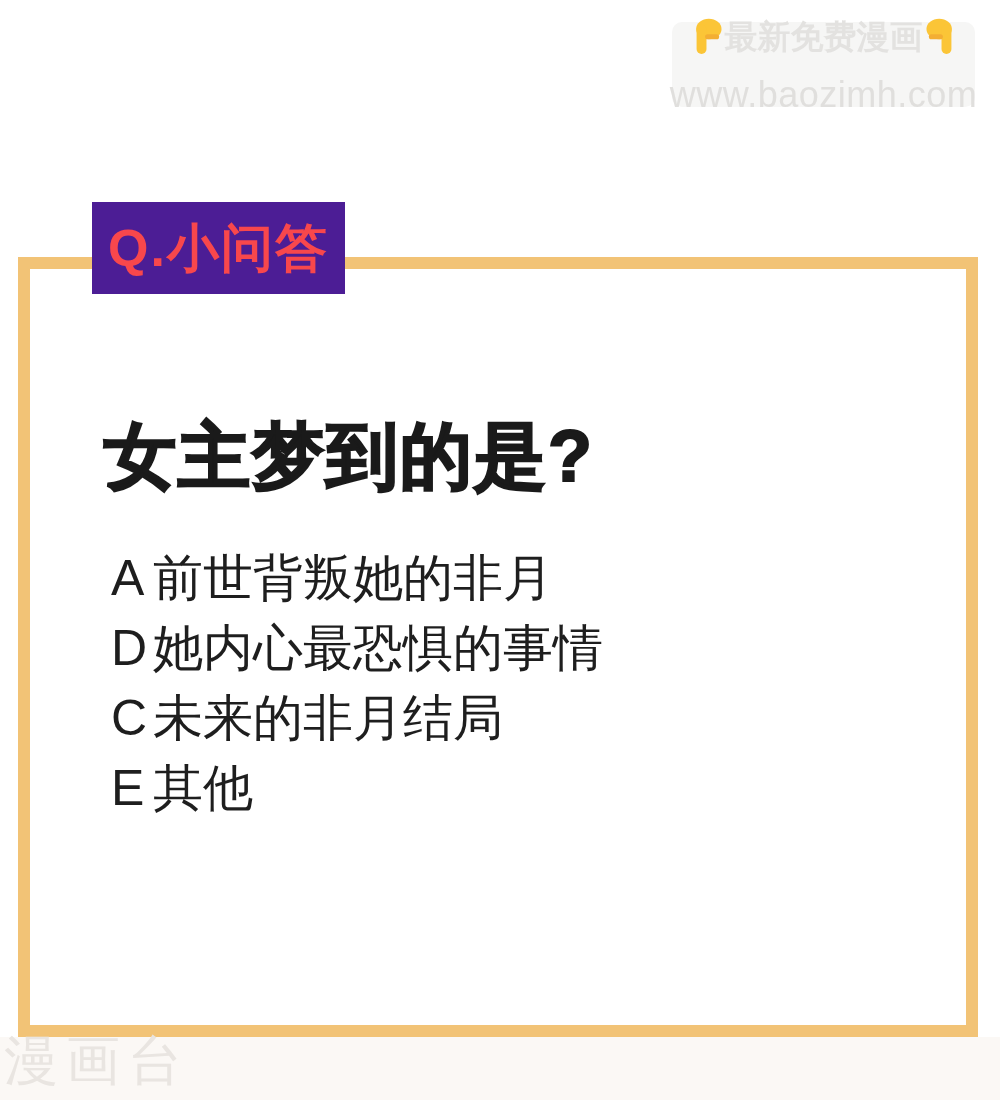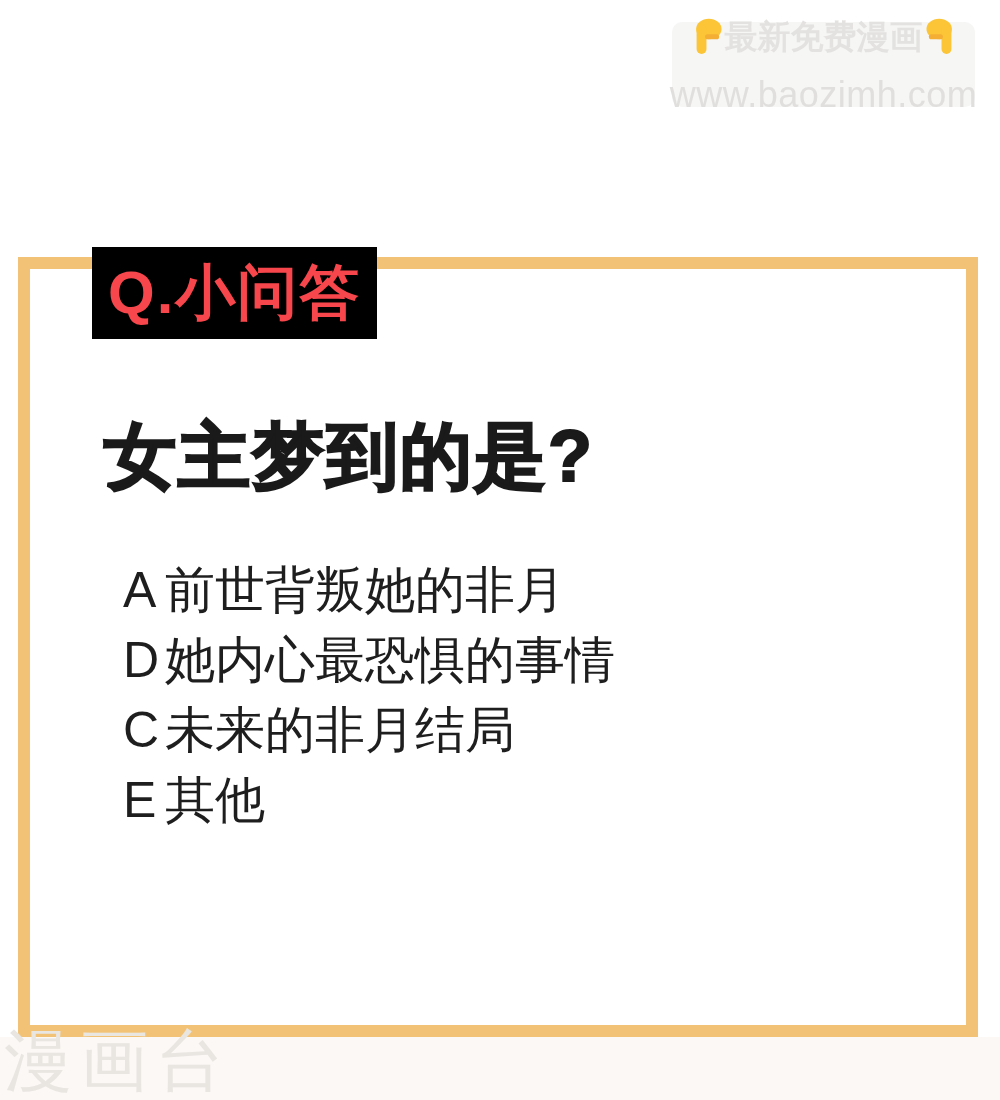--- a/index.html
+++ b/index.html
@@ -58,49 +58,48 @@
     width: 960px;
     height: 780px;
     box-sizing: border-box;
     border: 12px solid #F2C376;
     background: transparent;
   }
   .quiz-header {
     position: absolute;
     left: 92px;
     top: 202px;
-    background: #000000;
+    background: #4c1d95;
     padding: 0 16px;
-    font-size: 60px;
+    font-size: 52px;
     line-height: 92px;
     font-weight: bold;
     color: #F8474C;
     letter-spacing: 2px;
     white-space: nowrap;
     z-index: 3;
-    margin-top: 45px;
   }
   .question {
     position: absolute;
     left: 104px;
     top: 424px;
     font-size: 72px;
     line-height: 64px;
     font-weight: 900;
     color: #1A1A1A;
     -webkit-text-stroke: 2.2px #1A1A1A;
     letter-spacing: 2px;
     white-space: nowrap;
     z-index: 2;
   }
   .options {
     position: absolute;
     left: 111px;
     top: 543px;
-    margin: 12px;
+    margin: 0;
     padding: 0;
     list-style: none;
     font-size: 50px;
     line-height: 70px;
     color: #1E1E1E;
     z-index: 2;
   }
   .option-row { white-space: nowrap; }
   .opt-letter {
     display: inline-block;
@@ -113,21 +112,21 @@
     left: 0;
     top: 1037px;
     width: 1000px;
     height: 63px;
     background: #FBF8F5;
   }
   .watermark {
     position: absolute;
     left: 4px;
     top: 1031px;
-    font-size: 68px;
+    font-size: 54px;
     line-height: 58px;
     color: #E9E5E1;
     letter-spacing: 8px;
     white-space: nowrap;
     z-index: 4;
   }
 </style>
 </head>
 <body>
 

